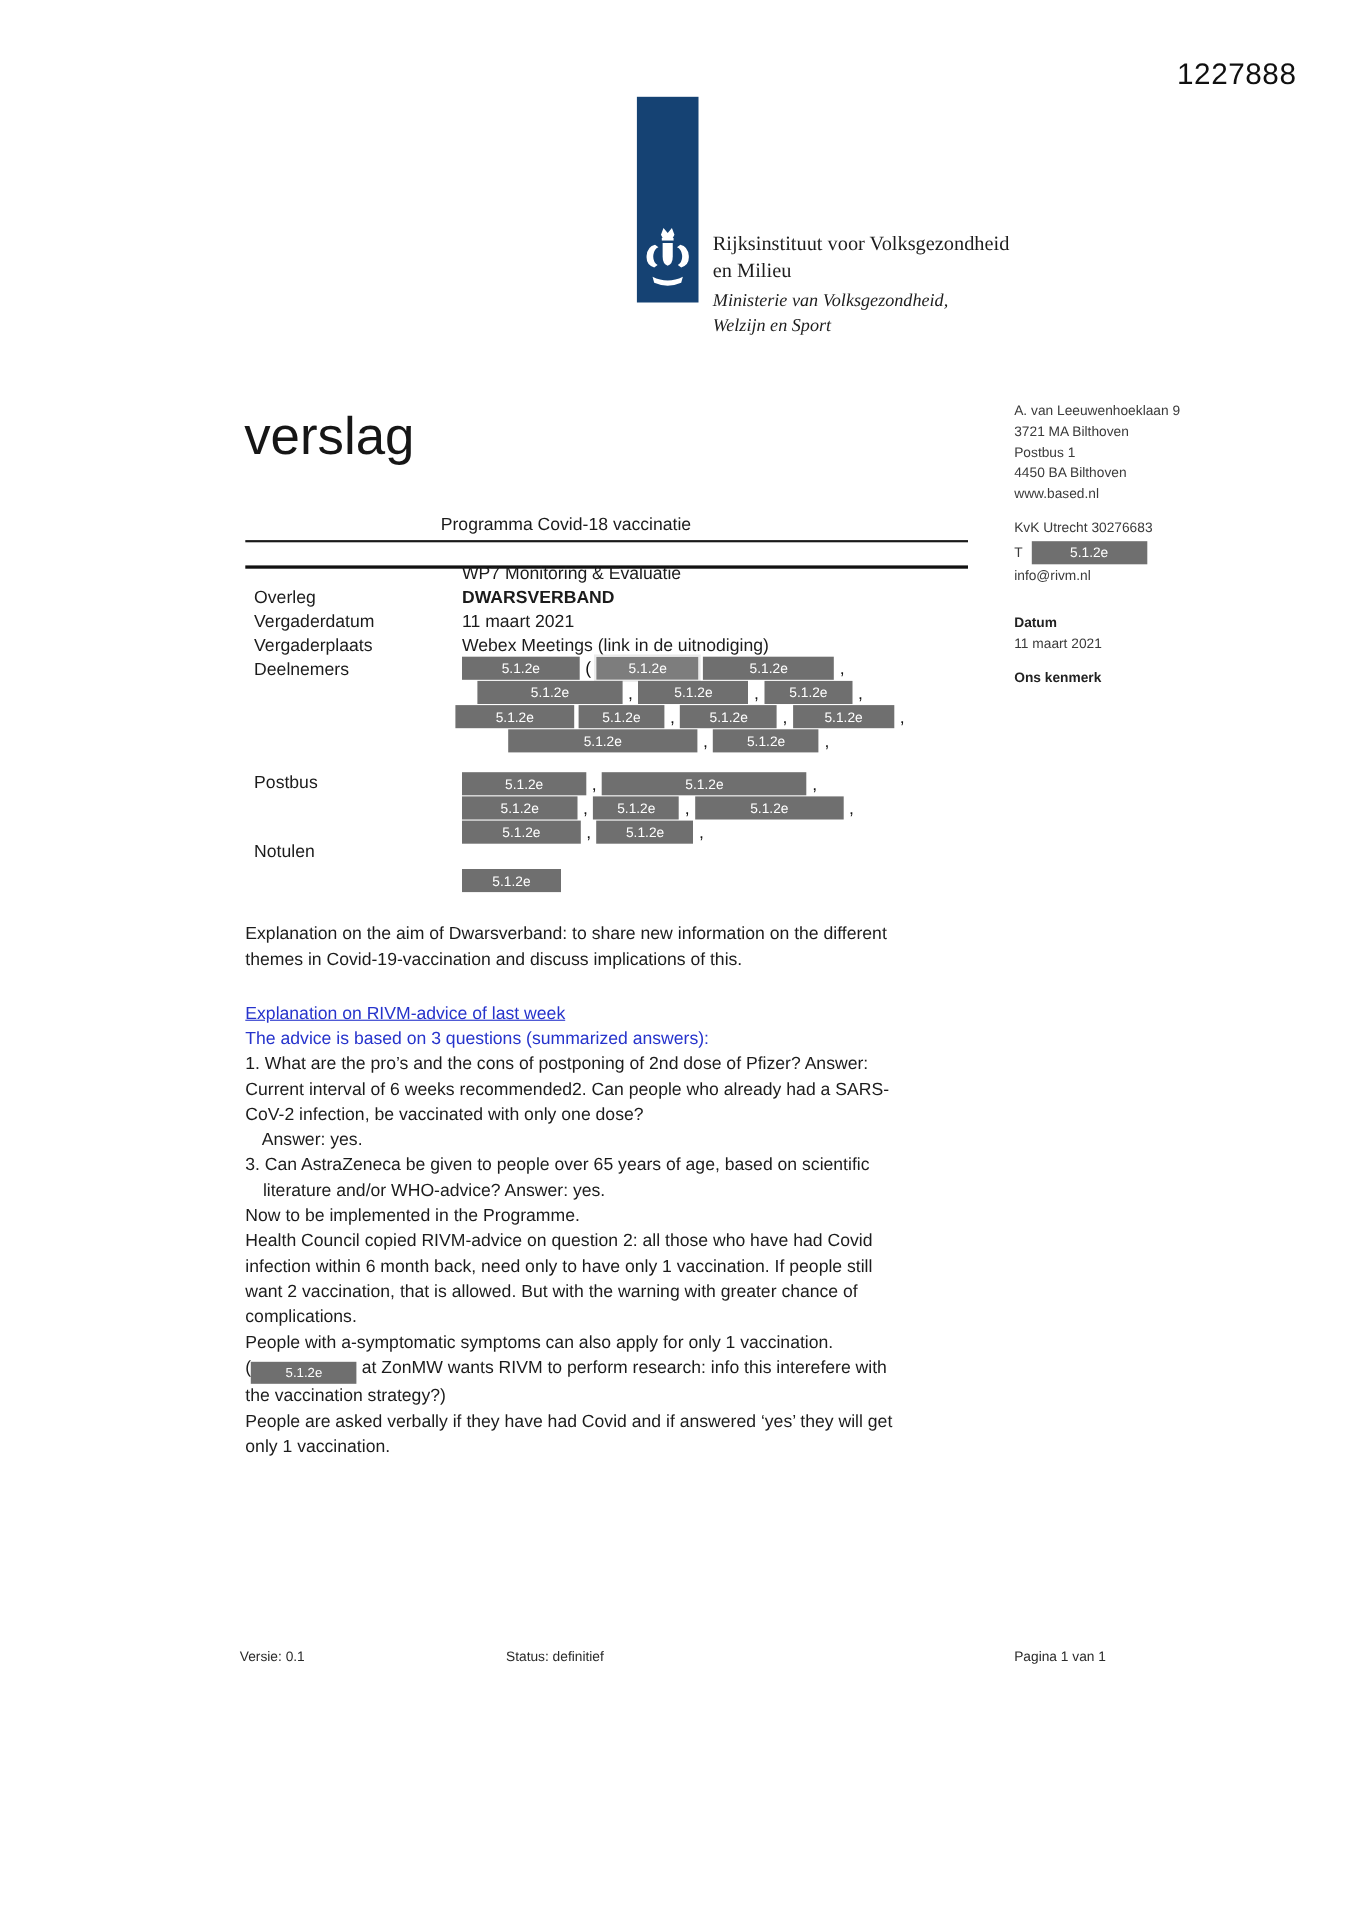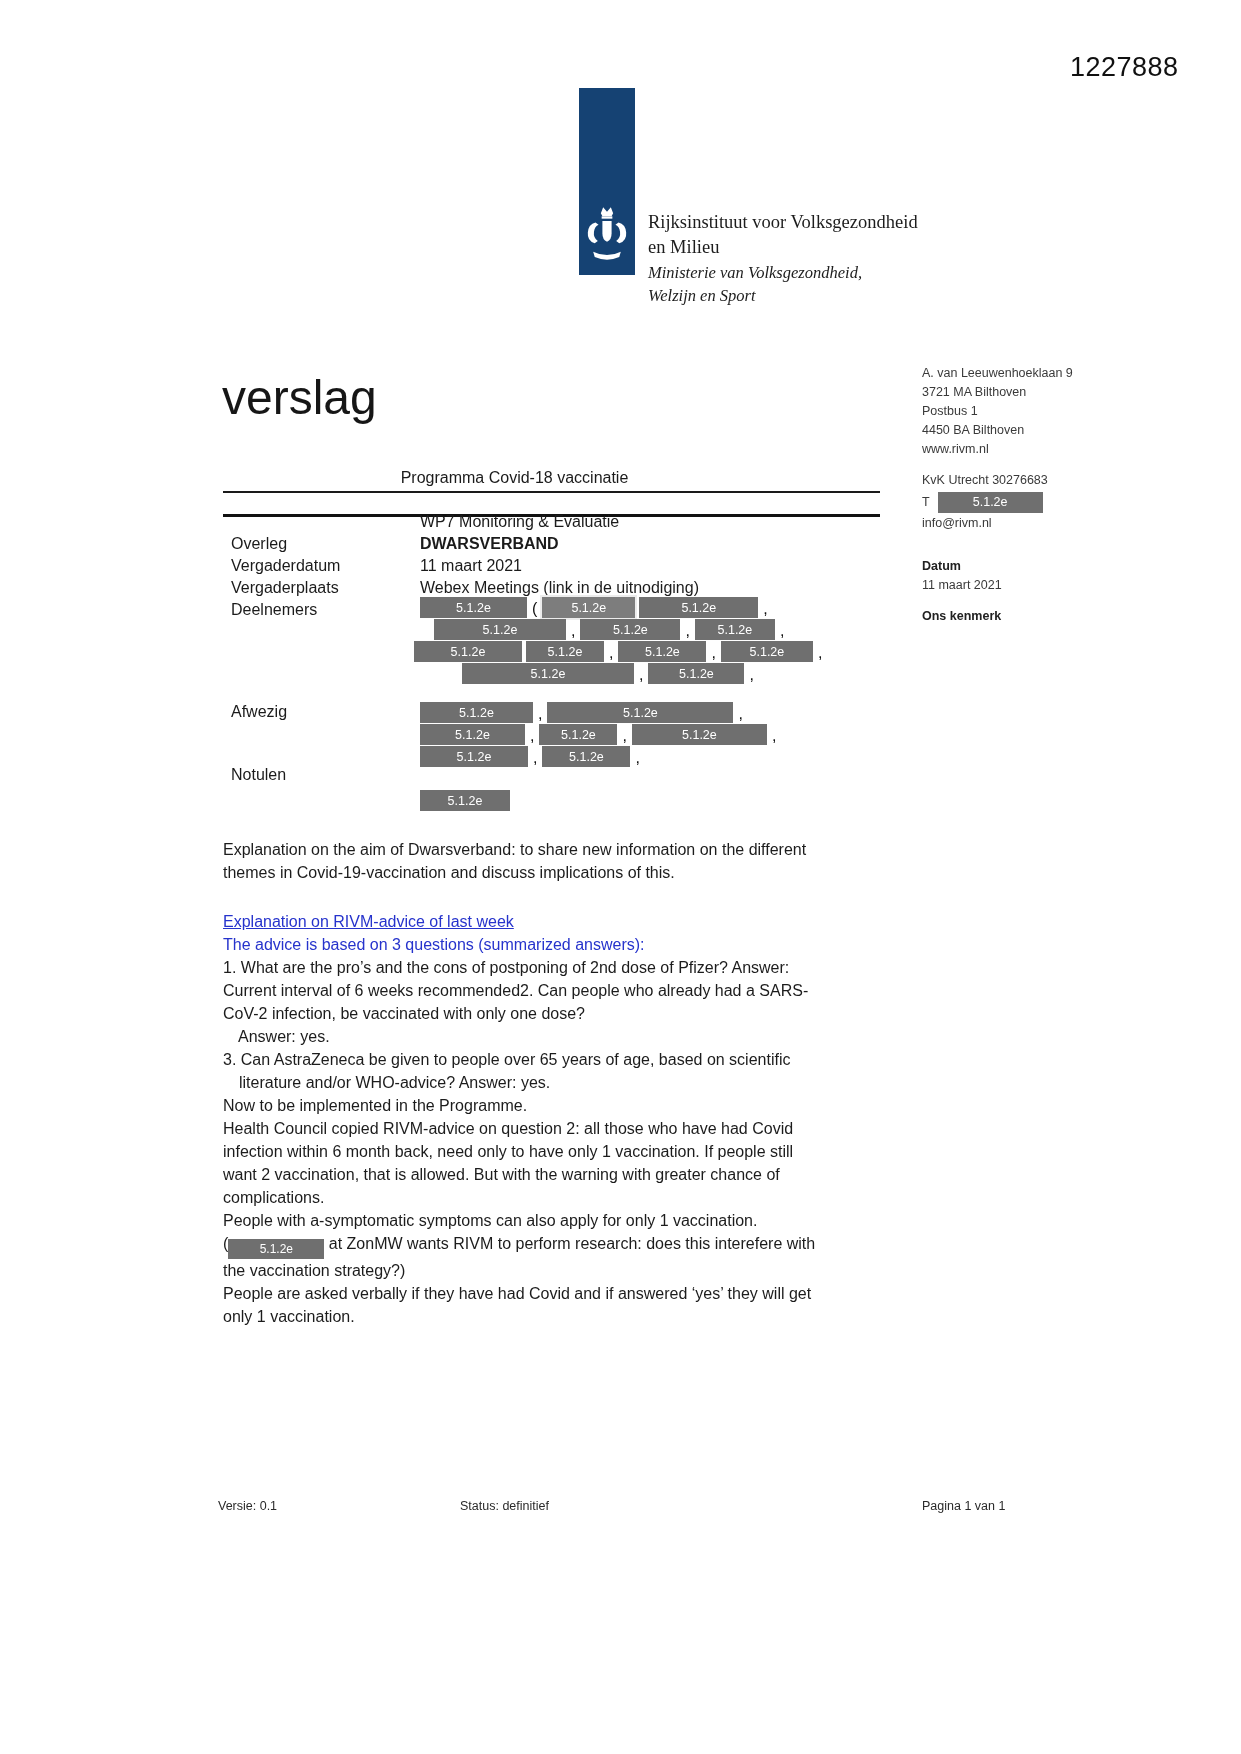--- a/index.html
+++ b/index.html
@@ -74,21 +74,21 @@
     </div>
 
   <div class="abs doc-title" style="left:222px;top:370px;">verslag</div>
 
   <div class="abs sidebar" style="left:922px;top:364px;width:200px;">
     <div id="sidebar-address">
         <div>A. van Leeuwenhoeklaan 9</div>
         <div>3721 MA Bilthoven</div>
         <div>Postbus 1</div>
         <div>4450 BA Bilthoven</div>
-        <div>www.rivm.nl</div>
+        <div>www.based.nl</div>
       </div>
     <div class="sb-gap"></div>
     <div>KvK Utrecht 30276683</div>
     <div class="phone-row">
       <span>T</span>
       <span class="redact" style="width:105px;">5.1.2e</span>
     </div>
     <div>info@rivm.nl</div>
     <div class="sb-gap"></div>
     <div class="sb-gap"></div>
@@ -140,21 +140,21 @@
         <span class="sep">,</span>
       </div>
       <div class="rrow" style="margin-left: 42px;">
         <div class="redact" style="width: 172px;">5.1.2e</div>
         <span class="sep">,</span>
         <div class="redact" style="width: 96px;">5.1.2e</div>
         <span class="sep">,</span>
       </div>
     </div>
 
-  <div class="abs labels" style="left:231px;top:701px;">Afwezig</div>
+  <div class="abs labels" style="left:231px;top:701px;">Postbus</div>
   <div class="abs" style="left:420px;top:702px;" id="afwezig-rows">
       <div class="rrow" style="margin-left: 0px;">
         <div class="redact" style="width: 113px;">5.1.2e</div>
         <span class="sep">,</span>
         <div class="redact" style="width: 186px;">5.1.2e</div>
         <span class="sep">,</span>
       </div>
       <div class="rrow" style="margin-left: 0px;">
         <div class="redact" style="width: 105px;">5.1.2e</div>
         <span class="sep">,</span>
@@ -181,21 +181,21 @@
   <div class="abs body" style="left:223px;top:838px;" id="body-text">
       <p><span>Explanation on the aim of Dwarsverband: to share new information on the different themes in Covid-19-vaccination and discuss implications of this.</span></p>
       <p class="gap"><span class="seg-link">Explanation on RIVM-advice of last week</span></p>
       <p><span class="seg-blue">The advice is based on 3 questions (summarized answers):</span></p>
       <p><span>1. What are the pro’s and the cons of postponing of 2nd dose of Pfizer? Answer: Current interval of 6 weeks recommended2. Can people who already had a SARS-CoV-2 infection, be vaccinated with only one dose?</span></p>
       <p class="ind"><span>Answer: yes.</span></p>
       <p class="hang"><span>3. Can AstraZeneca be given to people over 65 years of age, based on scientific literature and/or WHO-advice? Answer: yes.</span></p>
       <p><span>Now to be implemented in the Programme.</span></p>
       <p><span>Health Council copied RIVM-advice on question 2: all those who have had Covid infection within 6 month back, need only to have only 1 vaccination. If people still want 2 vaccination, that is allowed. But with the warning with greater chance of complications.</span></p>
       <p><span>People with a-symptomatic symptoms can also apply for only 1 vaccination.</span></p>
-      <p><span>(</span><span class="redact-inline" style="width: 96px;">5.1.2e</span><span> at ZonMW wants RIVM to perform research: does this interefere with the vaccination strategy?)</span></p>
+      <p><span>(</span><span class="redact-inline" style="width: 96px;">5.1.2e</span><span> at ZonMW wants RIVM to perform research: info this interefere with the vaccination strategy?)</span></p>
       <p><span>People are asked verbally if they have had Covid and if answered ‘yes’ they will get only 1 vaccination.</span></p>
     </div>
 
   <div class="abs footer-item" style="left:218px;top:1499px;">Versie: 0.1</div>
   <div class="abs footer-item" style="left:460px;top:1499px;">Status: definitief</div>
   <div class="abs footer-item" style="left:922px;top:1499px;">Pagina 1 van 1</div>
 
 </div>
 
 </body></html>

